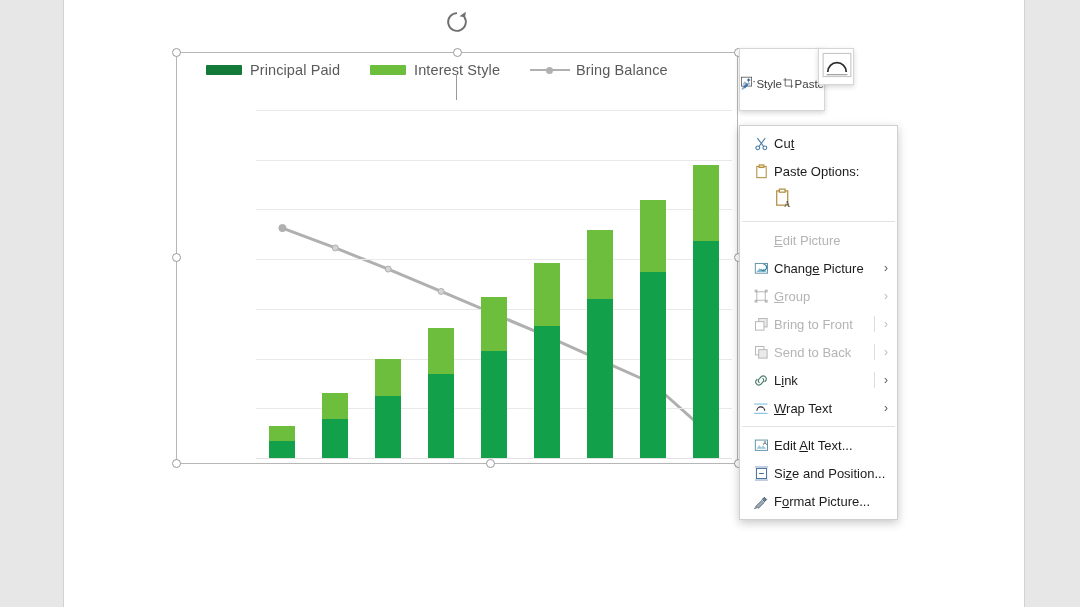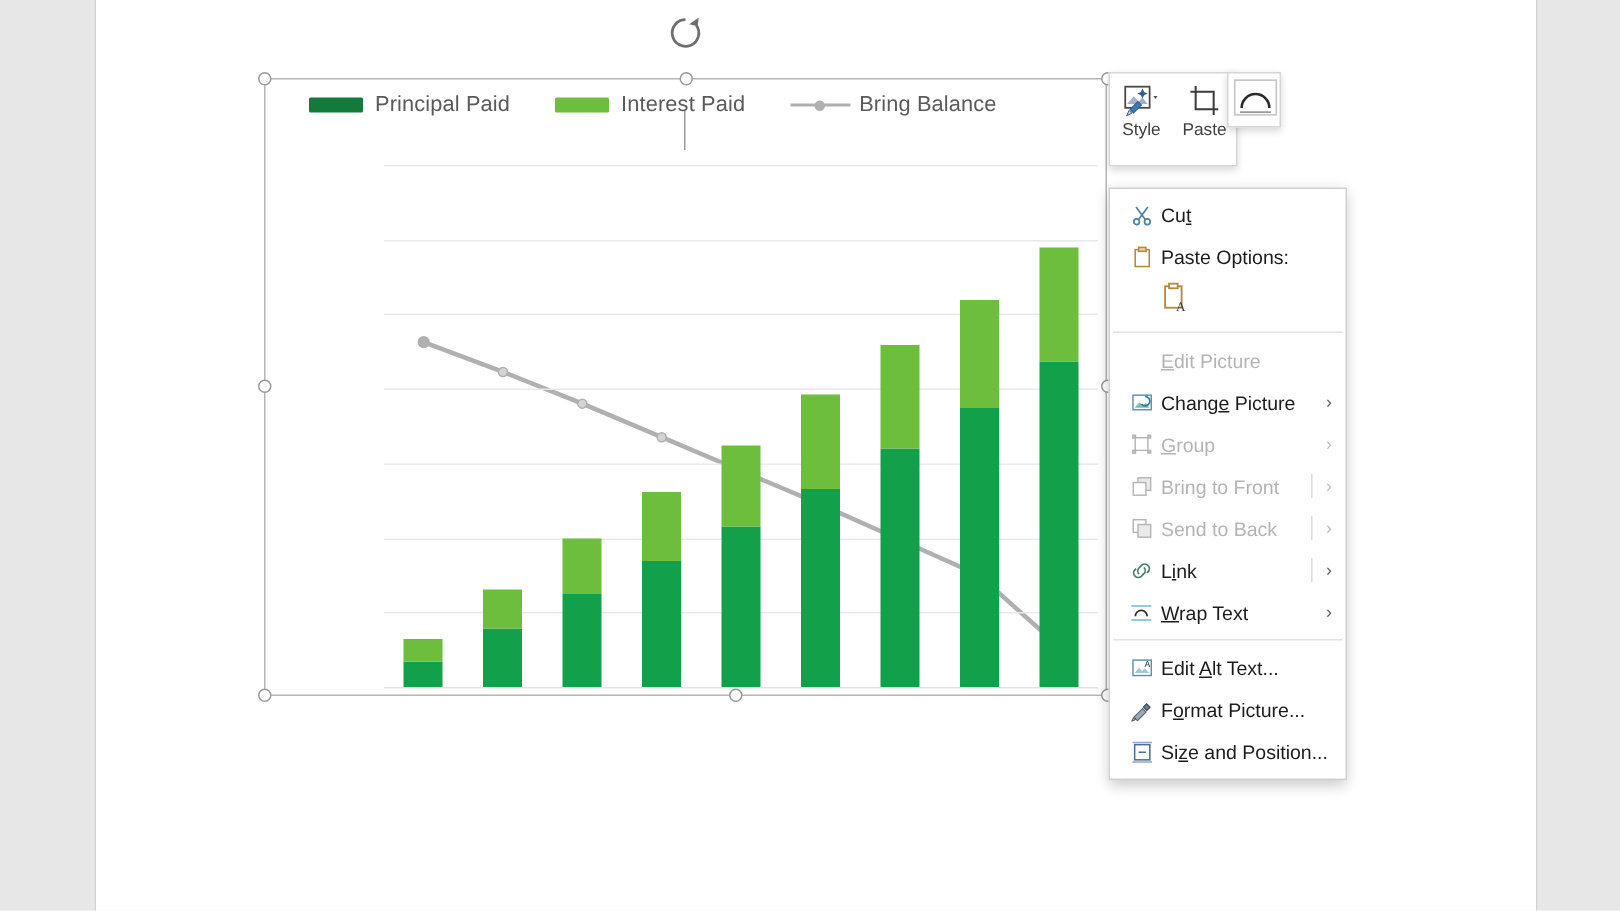--- a/index.html
+++ b/index.html
@@ -60,21 +60,21 @@
     background:#ffffff;border:1px solid #d6d6d6;
     box-shadow:0 2px 5px rgba(0,0,0,.16);
     display:flex;
   }
   #mini-toolbar-extra{
     position:absolute;left:818px;top:48px;width:34px;height:35px;
     background:#ffffff;border:1px solid #d6d6d6;
     box-shadow:0 2px 5px rgba(0,0,0,.16);overflow:hidden;
   }
   .mt-btn{
-    width:42px;display:flex;flex-direction:column;align-items:center;
+    width:42px;display:flex;flex-direction:row;align-items:center;
     justify-content:flex-start;padding-top:6px;box-sizing:border-box;cursor:default;
   }
   .mt-label{font-size:11.5px;color:#404040;margin-top:2px;}
 
   
   #context-menu{
     position:absolute;left:739px;top:125px;width:159px;
     background:#ffffff;border:1px solid #d0d0d0;
     box-shadow:0 3px 9px rgba(0,0,0,.22);
     padding:3px 0 4px 0;box-sizing:border-box;
@@ -108,21 +108,21 @@
 <div id="picture-frame">
 
   <div id="chart">
     <div id="legend">
         <div class="legend-item">
           <span class="swatch" style="background: rgb(19, 122, 58);"></span>
           <span class="legend-label">Principal Paid</span>
         </div>
         <div class="legend-item">
           <span class="swatch" style="background: rgb(108, 190, 60);"></span>
-          <span class="legend-label">Interest Paid</span>
+          <span class="legend-label">Interest Style</span>
         </div>
         <div class="legend-item">
           <span class="line-swatch">
             <i></i>
             <b></b>
           </span>
           <span class="legend-label">Bring Balance</span>
         </div>
       </div>
     <div id="plot">
@@ -343,32 +343,32 @@
         <svg width="15" height="15" viewBox="0 0 16 16" fill="#fff" stroke="#5a8fa8" stroke-width="1">
           <rect x="1.4" y="2.2" width="13" height="11"></rect>
           <path d="M2.6 11.4 L5.6 7.6 L7.8 10 L9.6 8 L13.2 11.4 Z" fill="#9fc8d8" stroke="none"></path>
           <text x="9.6" y="7.4" font-size="6.2" fill="#3a3a3a" stroke="none" font-family="Liberation Sans, sans-serif">A</text>
         </svg>
       </span>
       <span class="mi-text">Edit <u>A</u>lt Text...</span>
     </div>
     <div class="mi">
       <span class="mi-icon">
-        <svg width="16" height="15" viewBox="0 0 18 16" fill="none">
-          <path d="M3.4 13.2 l6.4-6.4 2.6 2.6 -6.4 6.4z" fill="#9aa8b4" stroke="#5a6a7a" stroke-width=".9"></path>
-          <path d="M10.4 5.6 l2.4-2.4 2.6 2.6 -2.4 2.4z" fill="#6a7f9a" stroke="#3a4a5a" stroke-width=".9"></path>
-          <path d="M3 13.6 L1.6 16.4 L4.4 15z" fill="#d4d8dc" stroke="#5a6a7a" stroke-width=".8"></path>
-        </svg>
-      </span>
-      <span class="mi-text">F<u>o</u>rmat Picture...</span>
-    </div>
-    <div class="mi">
-      <span class="mi-icon">
         <svg width="15" height="15" viewBox="0 0 16 16" fill="none" stroke="#4a6f9a" stroke-width="1.1">
           <rect x="2.6" y="2.6" width="10.8" height="10.8"></rect>
           <line x1="1" y1="1" x2="15" y2="1" stroke="#8fa8c8"></line>
           <line x1="1" y1="15" x2="15" y2="15" stroke="#8fa8c8"></line>
           <line x1="5.4" y1="8" x2="10.6" y2="8"></line>
         </svg>
       </span>
       <span class="mi-text">Si<u>z</u>e and Position...</span>
     </div>
+    <div class="mi">
+      <span class="mi-icon">
+        <svg width="16" height="15" viewBox="0 0 18 16" fill="none">
+          <path d="M3.4 13.2 l6.4-6.4 2.6 2.6 -6.4 6.4z" fill="#9aa8b4" stroke="#5a6a7a" stroke-width=".9"></path>
+          <path d="M10.4 5.6 l2.4-2.4 2.6 2.6 -2.4 2.4z" fill="#6a7f9a" stroke="#3a4a5a" stroke-width=".9"></path>
+          <path d="M3 13.6 L1.6 16.4 L4.4 15z" fill="#d4d8dc" stroke="#5a6a7a" stroke-width=".8"></path>
+        </svg>
+      </span>
+      <span class="mi-text">F<u>o</u>rmat Picture...</span>
+    </div>
   </div>
 
 </body></html>

